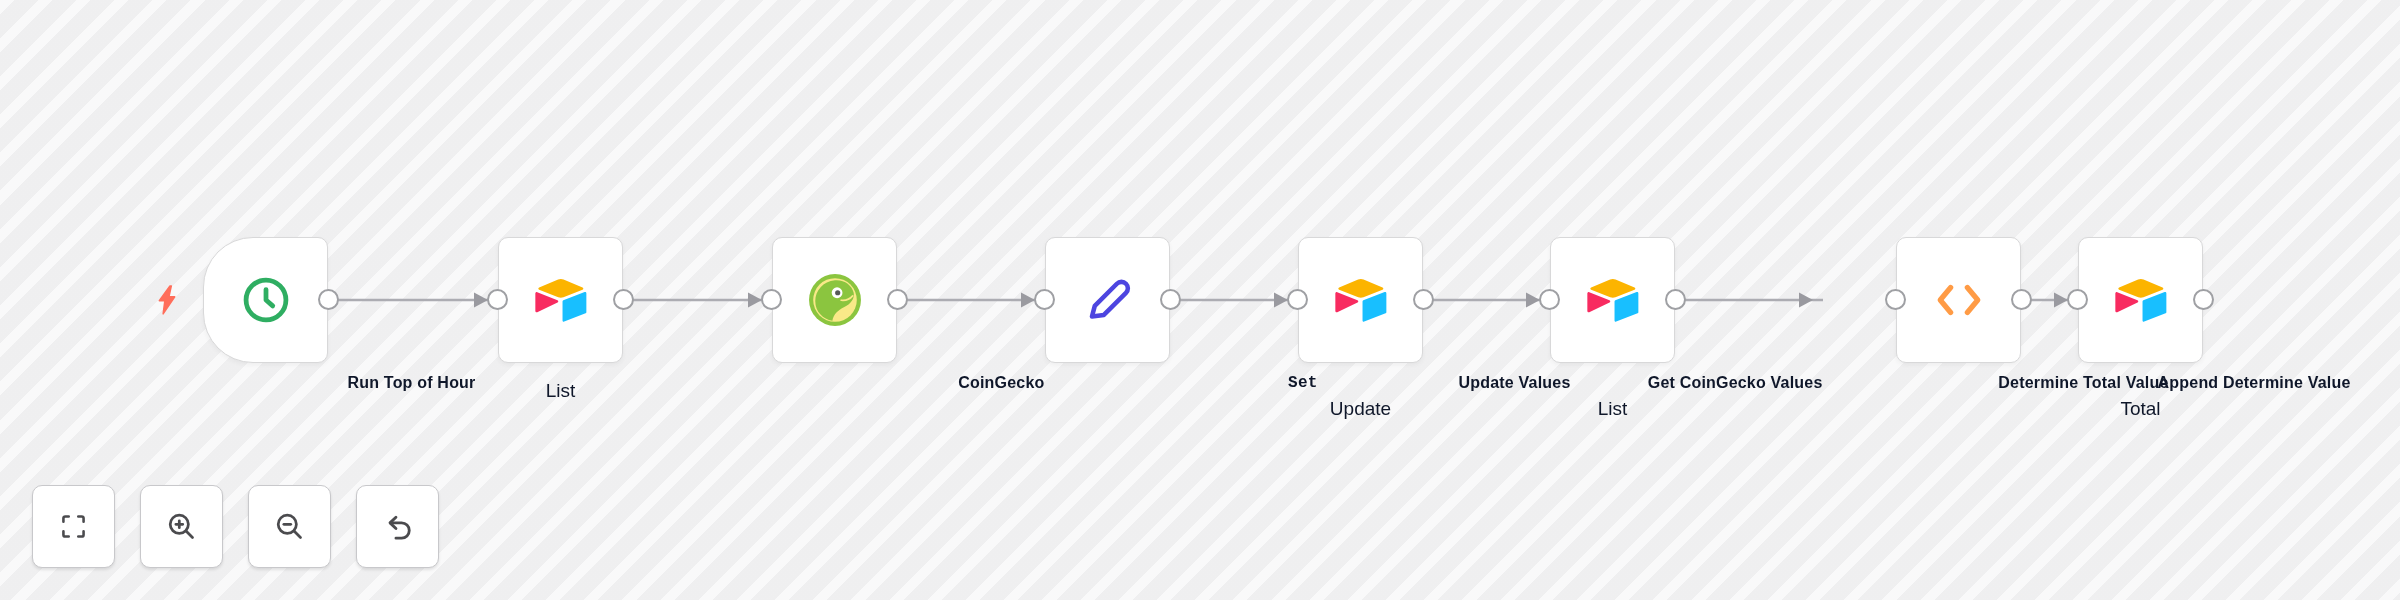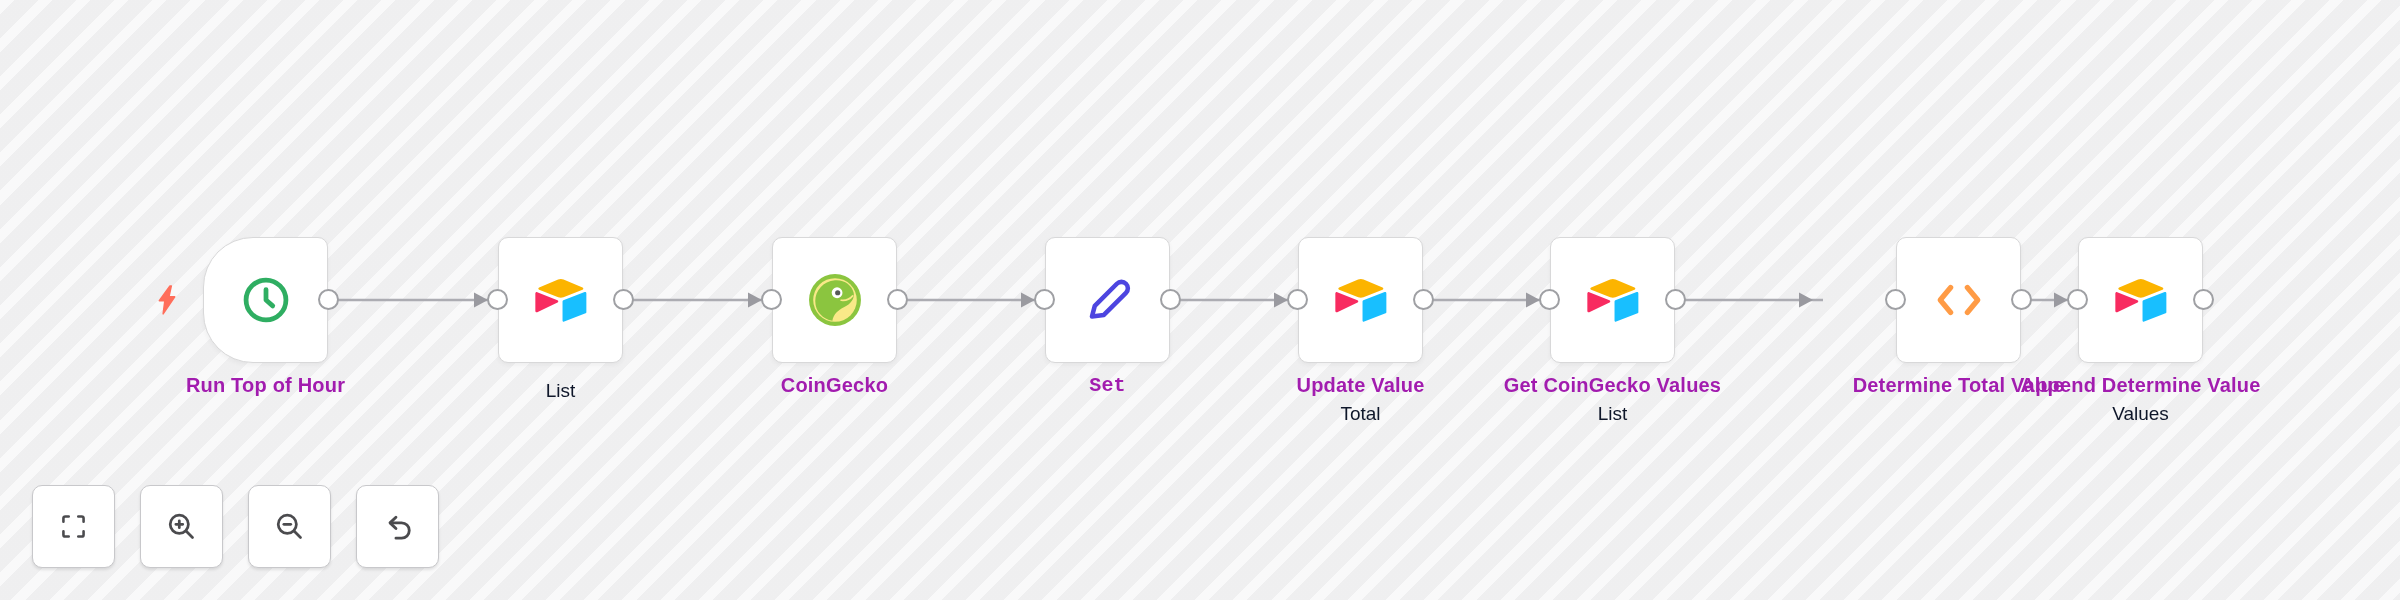--- a/index.html
+++ b/index.html
@@ -27,21 +27,21 @@
     background:#fff;border:2.2px solid #9fa0a4;border-radius:50%;
     top:52px;z-index:3;cursor:crosshair;
   }
   .port.in{left:-11px;}
   .port.out{right:-11px;}
   .bolt{position:absolute;left:-47px;top:48px;width:22px;height:30px;}
   .labels{
     position:absolute;top:137px;left:50%;transform:translateX(-50%);
     width:420px;text-align:center;pointer-events:none;
   }
-  .title{font-size:20px;font-weight:600;color:#a21caf;letter-spacing:.2px;}
+  .title{font-size:16px;font-weight:600;color:#0f172a;letter-spacing:.2px;text-align:right;}
   .sub{font-size:19px;font-weight:400;color:#0f172a;margin-top:6px;}
   .controls{position:absolute;left:32px;top:485px;display:flex;gap:25px;z-index:4;}
   .ctl{
     width:83px;height:83px;box-sizing:border-box;background:#fff;
     border:1.6px solid #c8c8cb;border-radius:10px;
     box-shadow:0 2px 3px rgba(0,0,0,0.10);
     display:flex;align-items:center;justify-content:center;
     padding:0;cursor:pointer;
   }
   .ctl svg{display:block;}
@@ -129,22 +129,22 @@
       </div>
       <div class="node" style="left: 1298px; top: 237px;">
     <div class="box">
           <svg width="58" height="49" viewBox="0 0 200 170">
             <path fill="#fcb400" d="M90,12.4 L24.1,39.7 c-3.7,1.5 -3.6,6.7 0.1,8.2 L90.4,74.1 c5.8,2.3 12.3,2.3 18.1,0 L174.7,47.9 c3.7,-1.5 3.7,-6.7 0.1,-8.2 L108.8,12.4 c-6,-2.5 -12.8,-2.5 -18.8,0"></path>
             <path fill="#18bfff" d="M105.3,88.5 L105.3,154.1 c0,3.1 3.1,5.3 6,4.1 L185.2,129.5 c1.7,-0.7 2.8,-2.3 2.8,-4.1 L188,59.8 c0,-3.1 -3.1,-5.3 -6,-4.1 L108.1,84.4 c-1.7,0.7 -2.8,2.3 -2.8,4.1"></path>
             <path fill="#f82b60" d="M88.1,91.8 L66.2,102.4 L17.7,125.7 c-2.9,1.4 -6.7,-0.7 -6.7,-4 L11,60.1 c0,-1.2 0.6,-2.2 1.4,-3 0.3,-0.3 0.7,-0.6 1.1,-0.8 1.1,-0.7 2.7,-0.9 4.1,-0.3 L87.7,83.7 c3.6,1.4 3.8,6.4 0.4,8.1"></path>
           </svg>
         </div>
     <div class="labels">
-      <div class="title">Update Value</div>
-      <div class="sub">Total</div>
+      <div class="title">Update Values</div>
+      <div class="sub">Update</div>
     </div>
   <span class="port in"></span>
         <span class="port out"></span>
       </div>
       <div class="node" style="left: 1550px; top: 237px;">
     <div class="box">
           <svg width="58" height="49" viewBox="0 0 200 170">
             <path fill="#fcb400" d="M90,12.4 L24.1,39.7 c-3.7,1.5 -3.6,6.7 0.1,8.2 L90.4,74.1 c5.8,2.3 12.3,2.3 18.1,0 L174.7,47.9 c3.7,-1.5 3.7,-6.7 0.1,-8.2 L108.8,12.4 c-6,-2.5 -12.8,-2.5 -18.8,0"></path>
             <path fill="#18bfff" d="M105.3,88.5 L105.3,154.1 c0,3.1 3.1,5.3 6,4.1 L185.2,129.5 c1.7,-0.7 2.8,-2.3 2.8,-4.1 L188,59.8 c0,-3.1 -3.1,-5.3 -6,-4.1 L108.1,84.4 c-1.7,0.7 -2.8,2.3 -2.8,4.1"></path>
             <path fill="#f82b60" d="M88.1,91.8 L66.2,102.4 L17.7,125.7 c-2.9,1.4 -6.7,-0.7 -6.7,-4 L11,60.1 c0,-1.2 0.6,-2.2 1.4,-3 0.3,-0.3 0.7,-0.6 1.1,-0.8 1.1,-0.7 2.7,-0.9 4.1,-0.3 L87.7,83.7 c3.6,1.4 3.8,6.4 0.4,8.1"></path>
@@ -174,21 +174,21 @@
       <div class="node" style="left: 2078px; top: 237px;">
     <div class="box">
           <svg width="58" height="49" viewBox="0 0 200 170">
             <path fill="#fcb400" d="M90,12.4 L24.1,39.7 c-3.7,1.5 -3.6,6.7 0.1,8.2 L90.4,74.1 c5.8,2.3 12.3,2.3 18.1,0 L174.7,47.9 c3.7,-1.5 3.7,-6.7 0.1,-8.2 L108.8,12.4 c-6,-2.5 -12.8,-2.5 -18.8,0"></path>
             <path fill="#18bfff" d="M105.3,88.5 L105.3,154.1 c0,3.1 3.1,5.3 6,4.1 L185.2,129.5 c1.7,-0.7 2.8,-2.3 2.8,-4.1 L188,59.8 c0,-3.1 -3.1,-5.3 -6,-4.1 L108.1,84.4 c-1.7,0.7 -2.8,2.3 -2.8,4.1"></path>
             <path fill="#f82b60" d="M88.1,91.8 L66.2,102.4 L17.7,125.7 c-2.9,1.4 -6.7,-0.7 -6.7,-4 L11,60.1 c0,-1.2 0.6,-2.2 1.4,-3 0.3,-0.3 0.7,-0.6 1.1,-0.8 1.1,-0.7 2.7,-0.9 4.1,-0.3 L87.7,83.7 c3.6,1.4 3.8,6.4 0.4,8.1"></path>
           </svg>
         </div>
     <div class="labels">
       <div class="title">Append Determine Value</div>
-      <div class="sub">Values</div>
+      <div class="sub">Total</div>
     </div>
   <span class="port in"></span>
         <span class="port out"></span>
       </div>
     </div>
   <div class="controls">
       <button class="ctl">
         <svg width="31" height="31" viewBox="0 0 24 24" fill="none" stroke="#4b4b4e" stroke-width="2" stroke-linecap="round">
           <path d="M8.3 4.2 H5.7 A1.5 1.5 0 0 0 4.2 5.7 V8.3"></path>
           <path d="M15.7 4.2 h2.6 a1.5 1.5 0 0 1 1.5 1.5 V8.3"></path>

